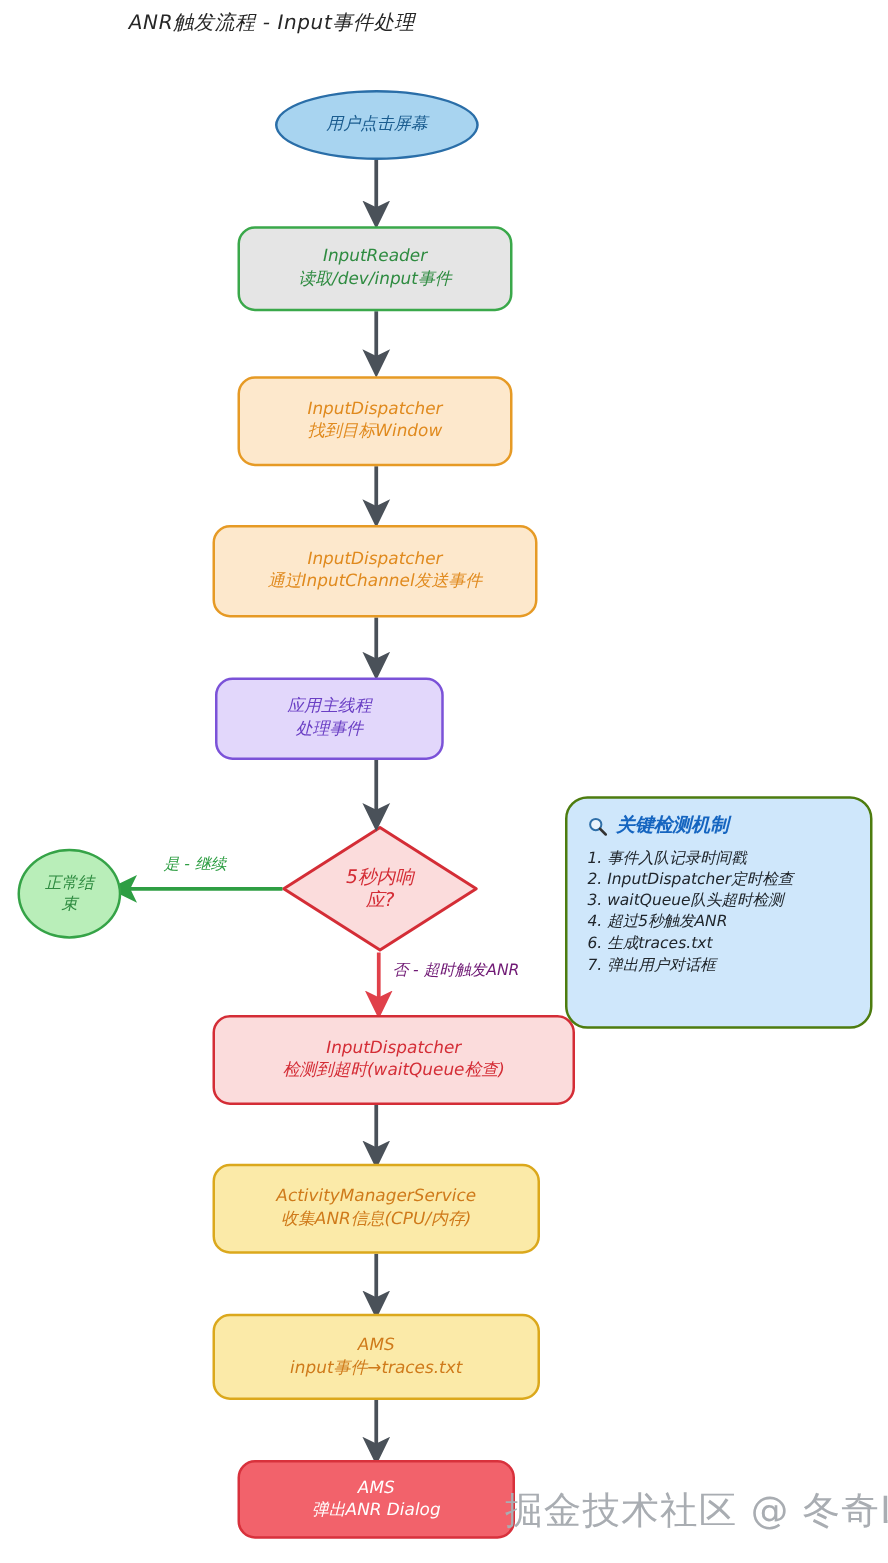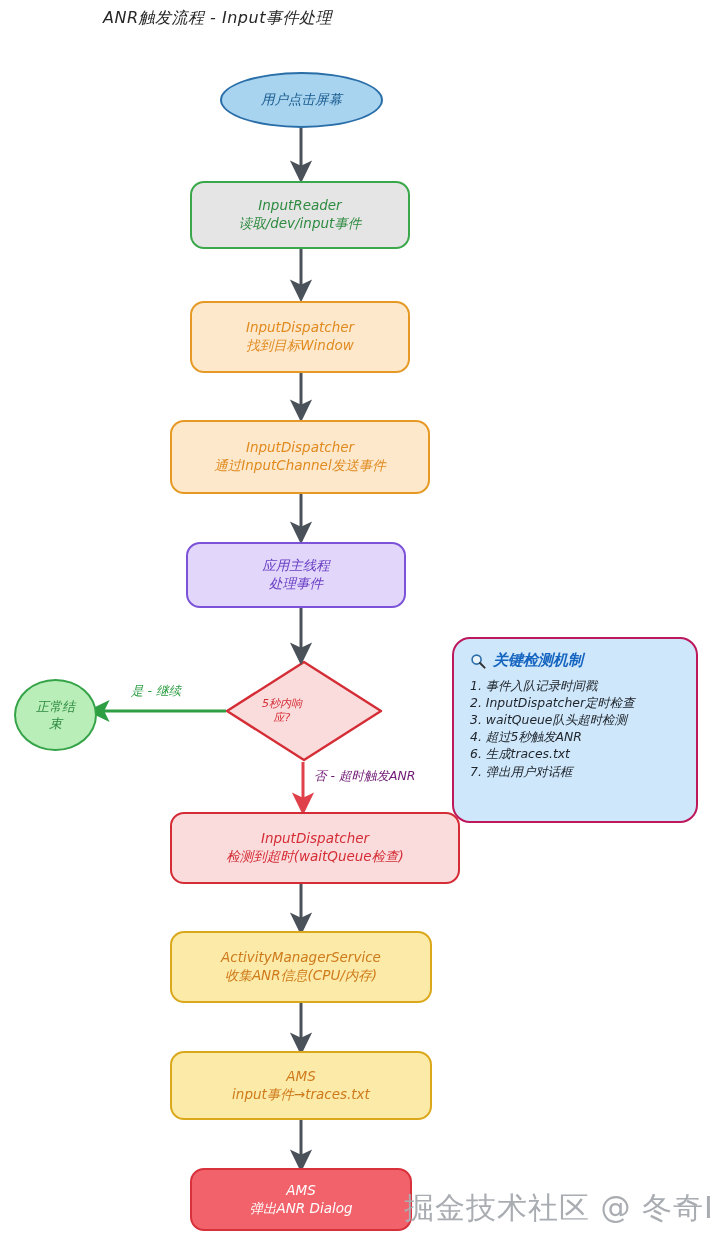--- a/index.html
+++ b/index.html
@@ -32,36 +32,36 @@
   .t-blue   {background:#a8d4f0;border-color:#2a6ea8;color:#1a5c8f;}
   .t-green  {background:#e5e5e5;border-color:#3aa84a;color:#2e8b40;}
   .t-orange {background:#fde8cc;border-color:#e69a25;color:#e08a1e;}
   .t-purple {background:#e2d7fb;border-color:#7b52d8;color:#6a3fc4;}
   .t-pink   {background:#fbdcdc;border-color:#d42d36;color:#d42d36;}
   .t-yellow {background:#fbeaa8;border-color:#dba81c;color:#cf7a1a;}
   .t-greenE {background:#b9eeb9;border-color:#35a347;color:#2e8b40;}
   .t-redsolid{background:#f2626b;border-color:#d8313c;color:#ffffff;}
 
   .diamond{
-    position:absolute;display:flex;align-items:center;
-    text-align:center;font-size:11px;color:#d42d36;line-height:1.3;
+    position:absolute;display:flex;align-items:center;justify-content:center;
+    text-align:center;font-size:15px;color:#d42d36;line-height:1.3;
     font-style:italic;
   }
   .diamond .dtext{position:relative;z-index:2;width:110px;}
 
   .edge-label{
     position:absolute;font-size:12.5px;font-style:italic;white-space:nowrap;
     font-family:"DejaVu Sans","Liberation Sans",sans-serif;
   }
   .lbl-yes{color:#2e9e43;}
   .lbl-no{color:#701a75;}
 
   .infobox{
     position:absolute;left:452px;top:637px;width:246px;height:186px;
-    box-sizing:border-box;background:#cfe7fb;border:2px solid #be185d;
+    box-sizing:border-box;background:#cfe7fb;border:2px solid #4d7c0f;
     border-radius:18px;padding:12px 14px 10px 16px;
   }
   .info-head{
     display:flex;align-items:center;gap:7px;color:#1565c0;
     font-size:15px;font-weight:600;font-style:italic;margin-bottom:7px;
   }
   .info-head .mag{display:inline-block;width:16px;height:16px;}
   .info-list{margin:0;padding:0;list-style:none;}
   .info-list li{
     font-size:12.4px;color:#20262c;line-height:1.38;font-style:italic;
@@ -119,21 +119,21 @@
 <div class="node rbox t-orange" style="left:190px;top:301px;width:220px;height:72px;">
   <span class="l1">InputDispatcher</span>
   <span class="l2">找到目标Window</span>
 </div>
 
 <div class="node rbox t-orange" style="left:170px;top:420px;width:260px;height:74px;">
   <span class="l1">InputDispatcher</span>
   <span class="l2">通过InputChannel发送事件</span>
 </div>
 
-<div class="node rbox t-purple" style="left:186px;top:542px;width:220px;height:66px;">
+<div class="node rbox t-purple" style="left:172px;top:542px;width:183px;height:66px;">
   <span class="l1">应用主线程</span>
   <span class="l2">处理事件</span>
 </div>
 
 <div class="diamond" style="left:227px;top:662px;width:154px;height:98px;">
   <div class="dtext">
     <div>5秒内响</div>
     <div>应?</div>
   </div>
 </div>

